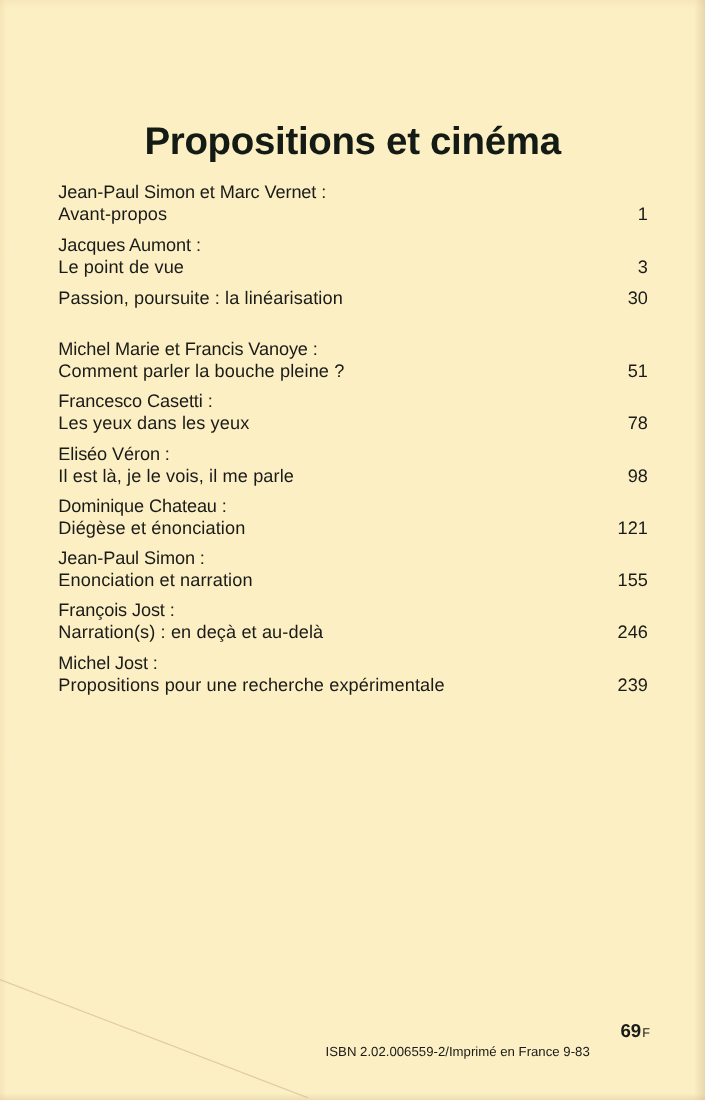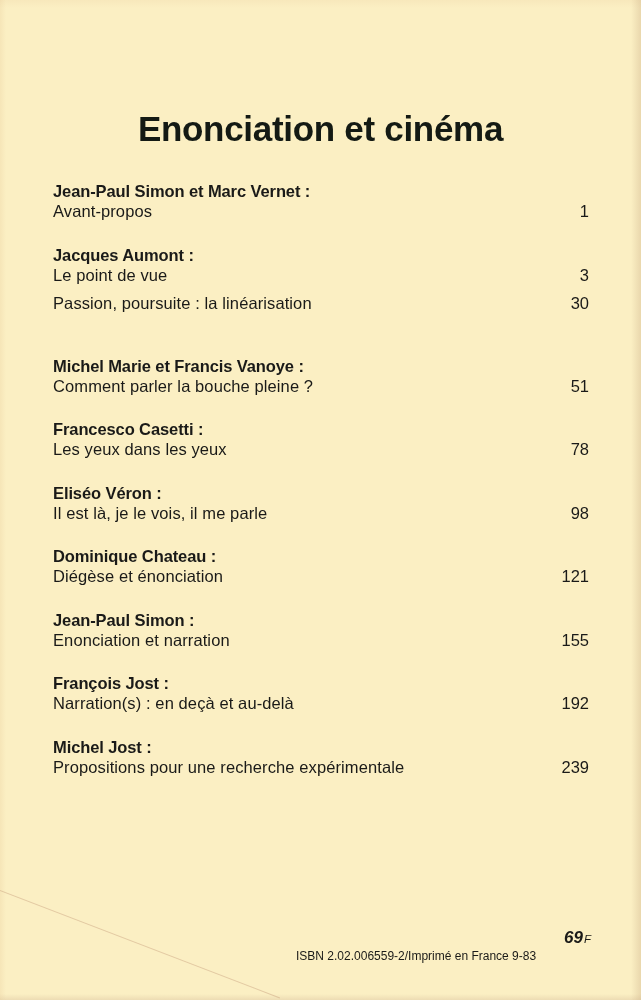--- a/index.html
+++ b/index.html
@@ -45,25 +45,24 @@
       position: absolute;
       left: 53px;
       top: 166px;
       width: 536px;
     }
     .entry {
       position: relative;
       height: 47.5px;
     }
     .author {
-      font-weight: bold;
+      font-weight: normal;
       font-size: 16.5px;
       line-height: 19px;
       letter-spacing: -0.1px;
-      margin-top: 16px;
     }
     .line {
       display: flex;
       justify-content: space-between;
       align-items: flex-end;
       font-size: 16.5px;
       line-height: 20px;
     }
     .essay-title {
       letter-spacing: 0.1px;
@@ -77,37 +76,36 @@
       left: 296px;
       font-size: 12px;
       color: #1a1a18;
       white-space: nowrap;
     }
     .price {
       position: absolute;
       top: 928px;
       left: 564px;
       white-space: nowrap;
-      font-style: italic;
     }
     .price-num {
       font-weight: bold;
       font-size: 17px;
     }
     .price-unit {
       font-size: 11.5px;
       margin-left: 1px;
     }
   </style>
 </head>
 <body>
 
 <div class="crease"></div>
 
-<h1 class="title">Enonciation et cinéma</h1>
+<h1 class="title">Propositions et cinéma</h1>
 
 <div class="toc">
   <div class="entry">
     <div class="author">Jean-Paul Simon et Marc Vernet :</div>
     <div class="line">
       <span class="essay-title">Avant-propos</span>
       <span class="page-num">1</span>
     </div>
   </div>
   <div class="entry">
@@ -155,21 +153,21 @@
     <div class="author">Jean-Paul Simon :</div>
     <div class="line">
       <span class="essay-title">Enonciation et narration</span>
       <span class="page-num">155</span>
     </div>
   </div>
   <div class="entry">
     <div class="author">François Jost :</div>
     <div class="line">
       <span class="essay-title">Narration(s) : en deçà et au-delà</span>
-      <span class="page-num">192</span>
+      <span class="page-num">246</span>
     </div>
   </div>
   <div class="entry">
     <div class="author">Michel Jost :</div>
     <div class="line">
       <span class="essay-title">Propositions pour une recherche expérimentale</span>
       <span class="page-num">239</span>
     </div>
   </div>
 </div>

